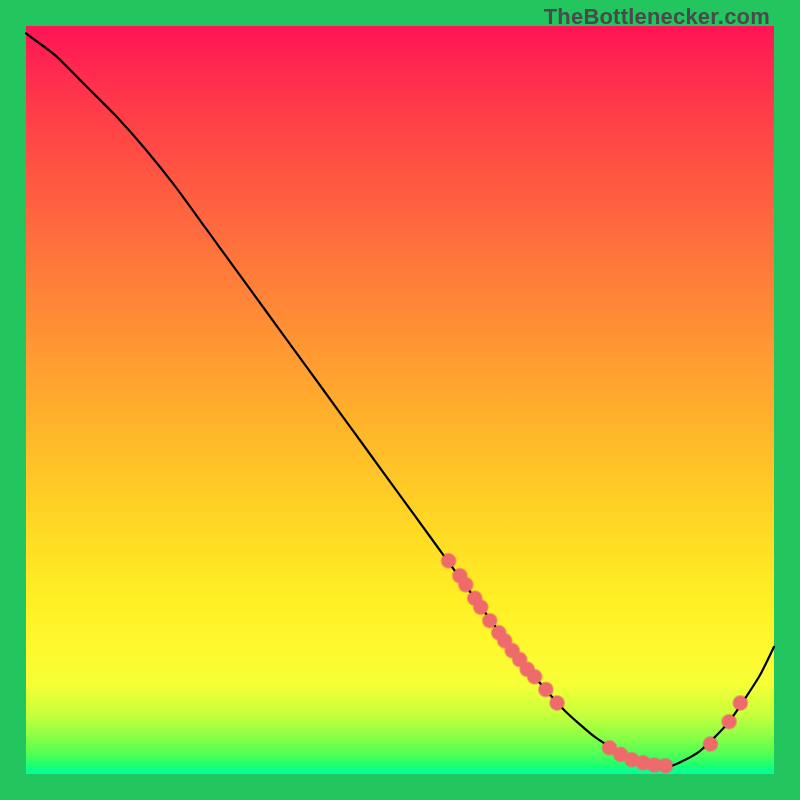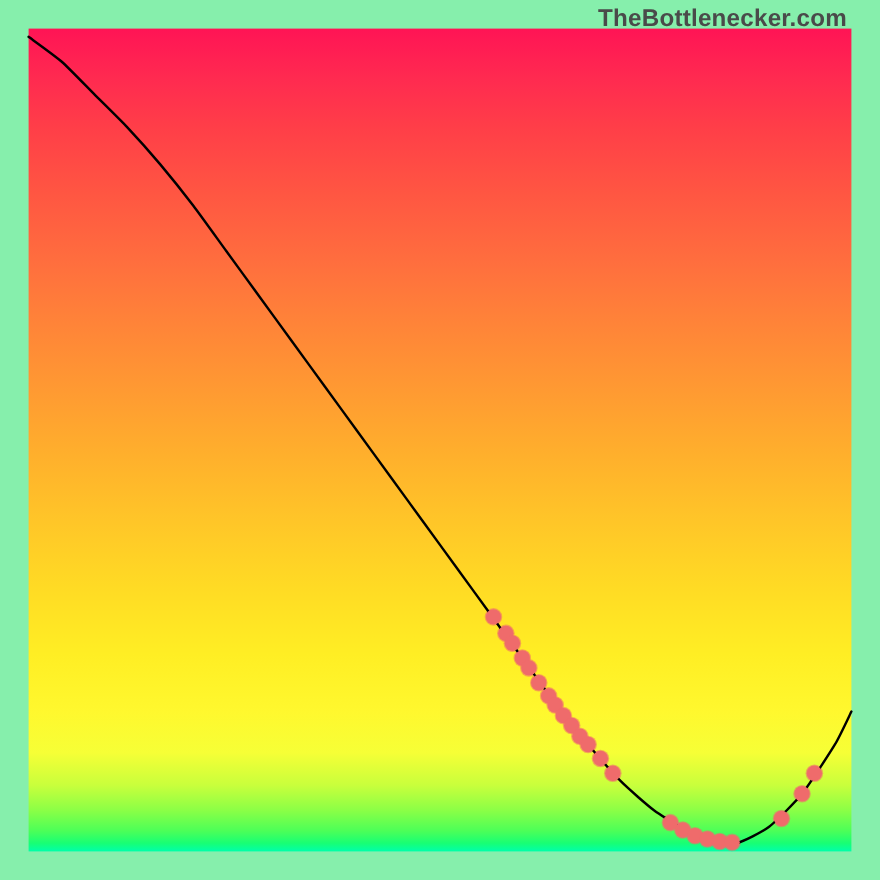--- a/index.html
+++ b/index.html
@@ -8,21 +8,21 @@
     width: 800px;
     height: 800px;
     background: #000;
     overflow: hidden;
     font-family: Arial, Helvetica, sans-serif;
   }
   .stage {
     position: relative;
     width: 800px;
     height: 800px;
-    background: #86efac;
+    background: #22c55e;
   }
   .plot {
     position: absolute;
     left: 26px;
     top: 26px;
     width: 748px;
     height: 748px;
     background: linear-gradient(to bottom,
       #ff1455 0%,
       #ff2a50 6%,

